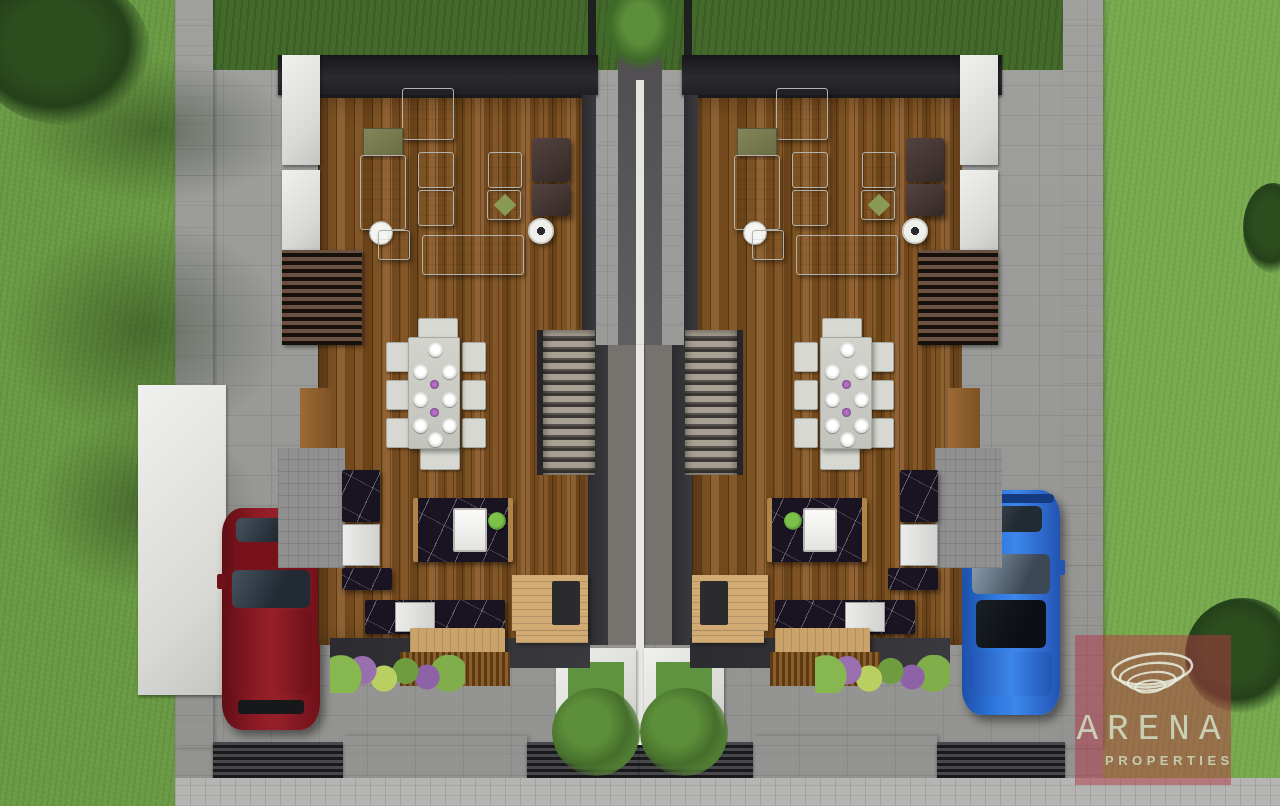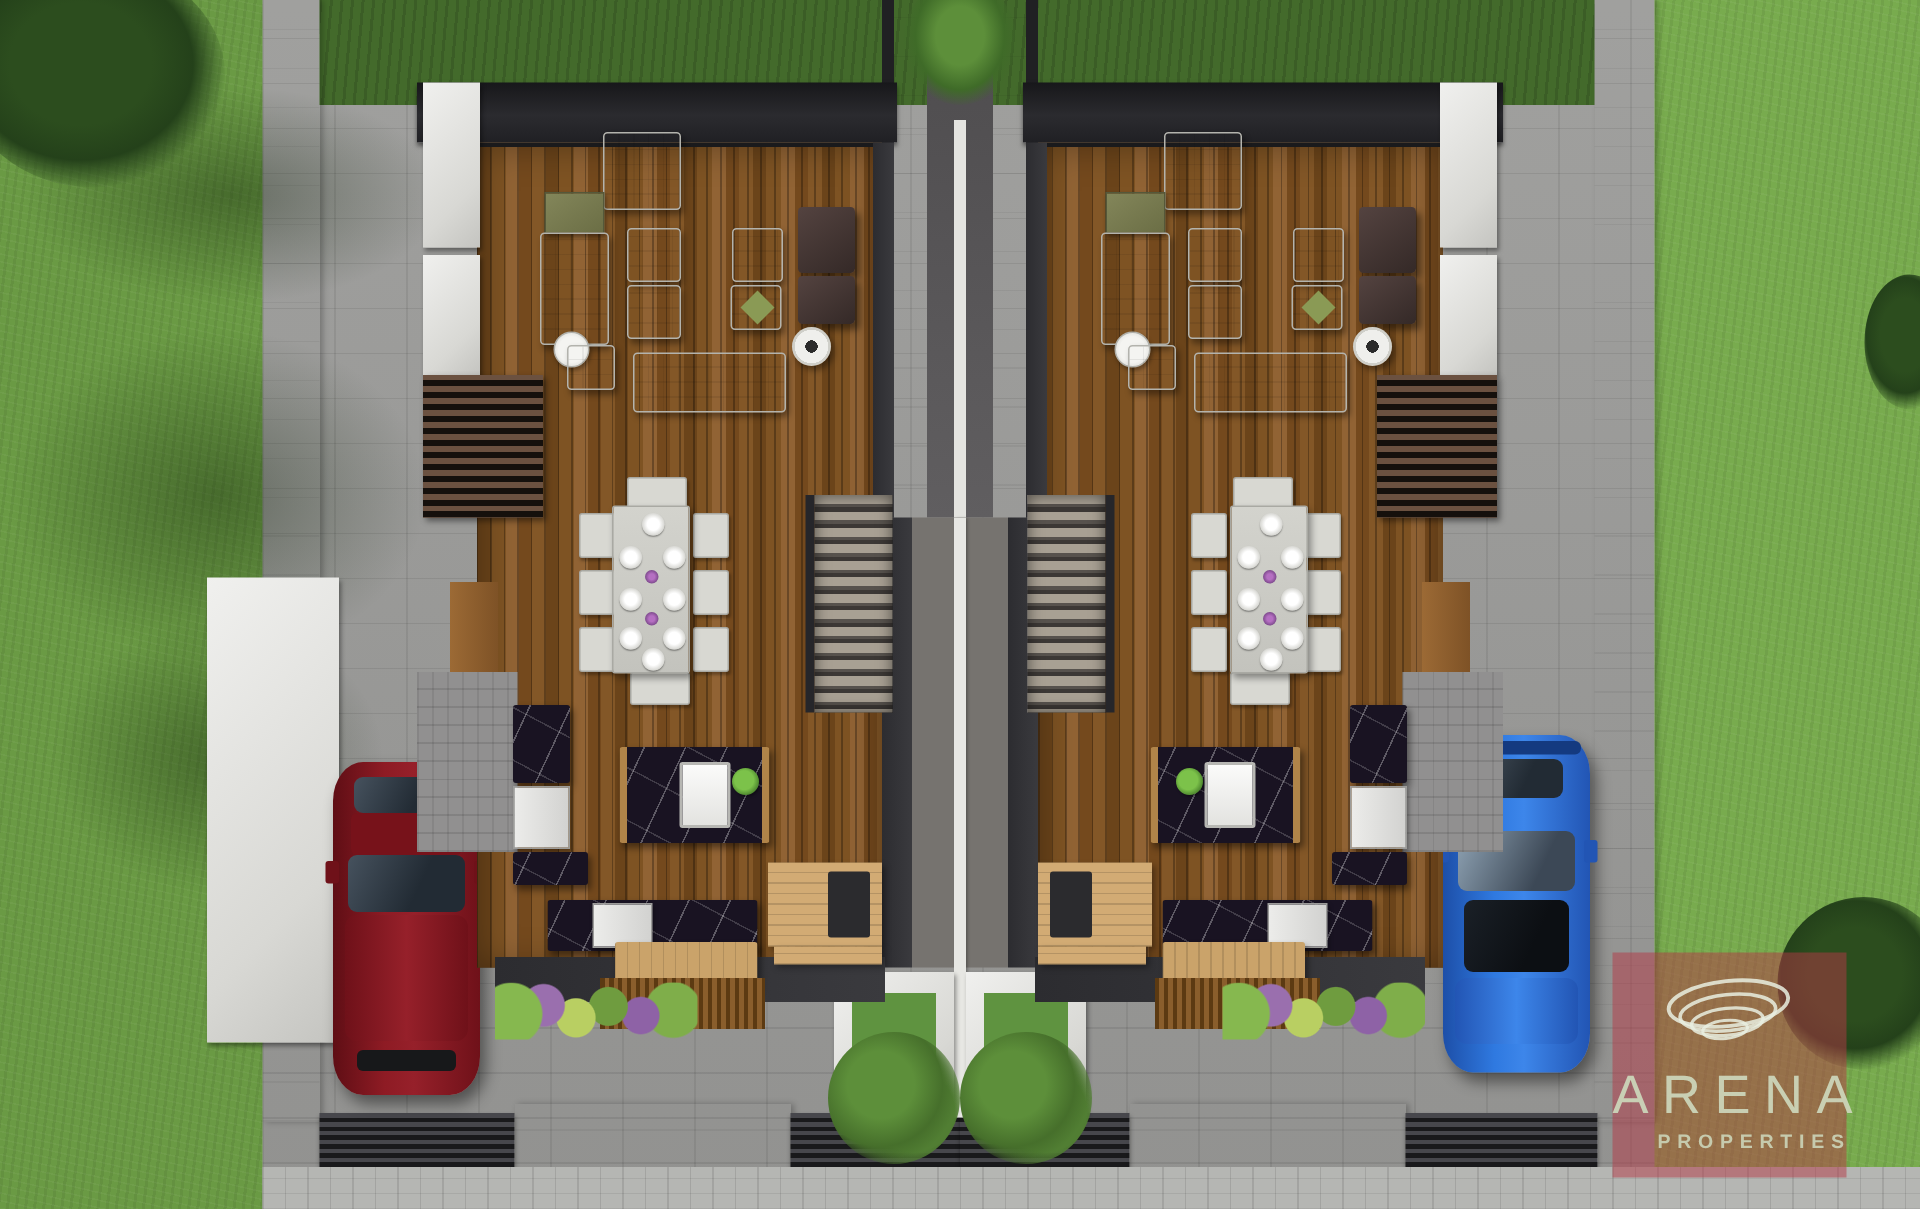--- a/index.html
+++ b/index.html
@@ -73,21 +73,21 @@
 
   
   .car{border-radius:20px/26px;box-shadow:4px 6px 10px rgba(0,0,0,.45);}
   .car-red{background:linear-gradient(90deg,#5f0e15,#8e1b24 35%,#96202a 55%,#6f1119);}
   .car-blue{background:linear-gradient(90deg,#1d4fa8,#2f79e0 35%,#3d86ea 55%,#2255b4);}
   .glass{background:linear-gradient(115deg,#46525e,#222b34 60%);border-radius:6px;}
   .glass-lite{background:linear-gradient(115deg,#8fa3b4,#3c4856 70%);border-radius:6px;}
 
   
   .wm{background:rgba(180,55,70,.50);}
-  .wm-brand{font-family:Liberation Sans, sans-serif;font-size:36px;letter-spacing:9px;color:#ccd5b9;text-align:center;font-weight:400;opacity:.95;}
+  .wm-brand{font-family:Liberation Mono, monospace;font-size:36px;letter-spacing:9px;color:#ccd5b9;text-align:center;font-weight:400;opacity:.95;}
   .wm-tag{font-family:"Liberation Sans",sans-serif;font-size:13px;letter-spacing:4.5px;color:#ccd5b9;font-weight:700;opacity:.9;}
 </style>
 </head>
 <body>
 
 <div class="scene">
 
   <div class="pavement" style="left:175px;top:0;width:930px;height:806px;"></div>
   <div class="grass" style="left:0;top:0;width:175px;height:806px;"></div>
   <div class="grass grass-bright" style="left:1103px;top:0;width:177px;height:806px;"></div>

